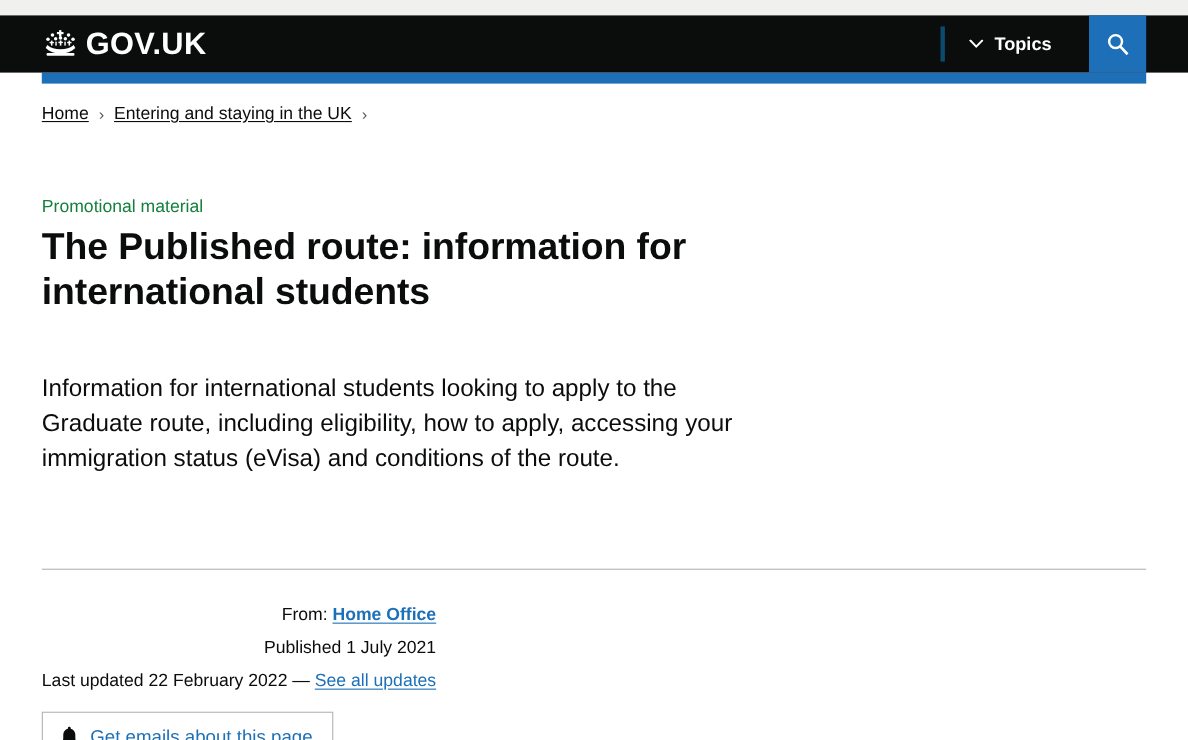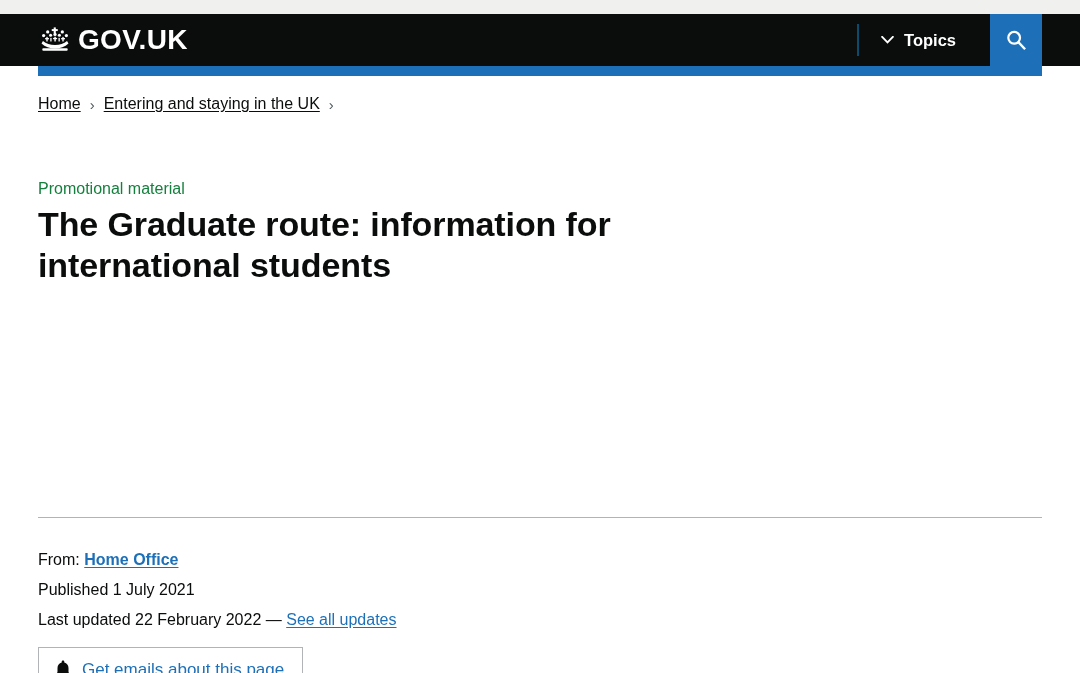--- a/index.html
+++ b/index.html
@@ -72,21 +72,21 @@
   }
   .nav-item {
     display: flex;
     align-items: center;
     gap: 10px;
     color: #ffffff;
     font-size: 16.5px;
     font-weight: 700;
     padding: 0 22px;
     text-decoration: none;
-    border-left: 2px solid #0c4a6e;
+    border-left: 4px solid #0c4a6e;
     height: 32px;
     align-self: center;
     cursor: pointer;
     background: transparent;
     border-top: none;
     border-right: none;
     border-bottom: none;
     font-family: "Liberation Sans", sans-serif;
     white-space: nowrap;
   }
@@ -203,20 +203,21 @@
     position: absolute;
     top: 474px;
     left: 0;
     font-size: 16px;
     color: #0b0c0c;
     line-height: 1;
   }
   .meta-row {
     margin-bottom: 11px;
     line-height: 1.2;
+    text-align: right;
   }
   .meta-row:last-of-type {
     margin-bottom: 0;
   }
   .meta-label {
     color: #0b0c0c;
   }
   .org-link {
     color: #1d70b8;
     font-weight: 700;
@@ -333,23 +334,24 @@
 
   <nav class="breadcrumbs">
     <a class="breadcrumb-link" href="#">Home</a>
     <span class="breadcrumb-sep">›</span>
     <a class="breadcrumb-link" href="#">Entering and staying in the UK</a>
     <span class="breadcrumb-sep">›</span>
   </nav>
 
   <div class="title-block">
     <p class="doc-type">Promotional material</p>
-    <h1 class="page-title">The Graduate route: information for international students</h1>
+    <h1 class="page-title">The Published route: information for international students</h1>
   </div>
 
+  <p class="description">Information for international students looking to apply to the Graduate route, including eligibility, how to apply, accessing your immigration status (eVisa) and conditions of the route.</p>
 
   <hr class="divider">
 
   <div class="metadata">
     <div class="meta-row">
       <span class="meta-label">From:</span>
       <a class="org-link" href="#">Home Office</a>
     </div>
     <div class="meta-row">
       <span class="meta-label">Published</span>

